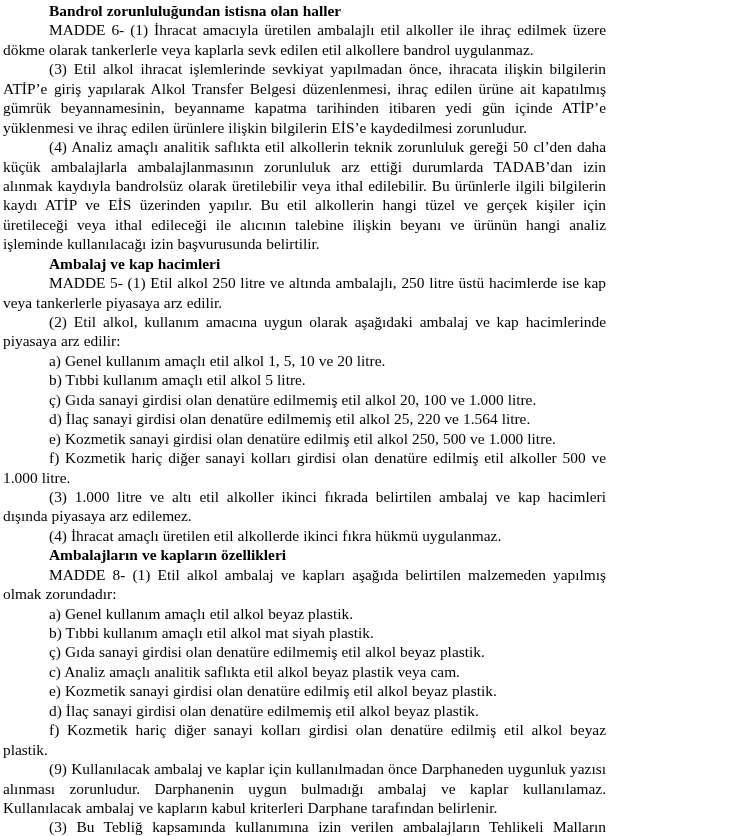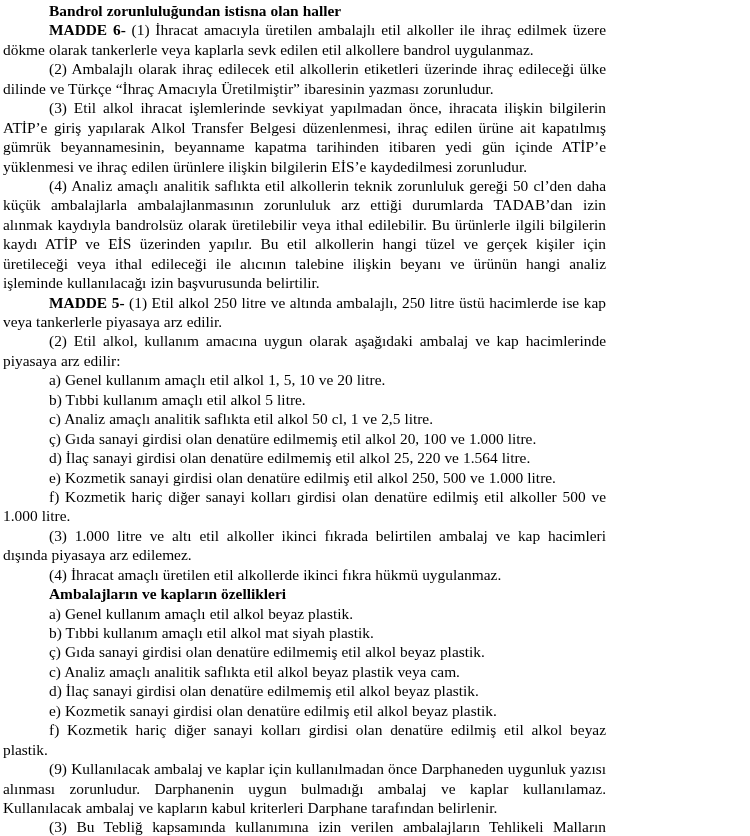--- a/index.html
+++ b/index.html
@@ -23,46 +23,46 @@
     margin: 0;
     text-align: justify;
     text-indent: 46px;
     word-spacing: 0.2px;
   }
   .para.heading {
     font-weight: 700;
     text-align: left;
   }
   .lead {
-    font-weight: 700;
+    font-weight: 400;
   }
 </style>
 </head>
 <body>
 
 <div class="page">
     <p class="para heading">Bandrol zorunluluğundan istisna olan haller</p>
     <p class="para"><span class="lead">MADDE 6-</span><span> (1) İhracat amacıyla üretilen ambalajlı etil alkoller ile ihraç edilmek üzere dökme olarak tankerlerle veya kaplarla sevk edilen etil alkollere bandrol uygulanmaz.</span></p>
-    <p class="para">(2) Ambalajlı olarak ihraç edilecek etil alkollerin etiketleri üzerinde ihraç edileceği ülke dilinde ve Türkçe “İhraç Amacıyla Üretilmiştir” ibaresinin yazması zorunludur.</p>
     <p class="para">(3) Etil alkol ihracat işlemlerinde sevkiyat yapılmadan önce, ihracata ilişkin bilgilerin ATİP’e giriş yapılarak Alkol Transfer Belgesi düzenlenmesi, ihraç edilen ürüne ait kapatılmış gümrük beyannamesinin, beyanname kapatma tarihinden itibaren yedi gün içinde ATİP’e yüklenmesi ve ihraç edilen ürünlere ilişkin bilgilerin EİS’e kaydedilmesi zorunludur.</p>
     <p class="para">(4) Analiz amaçlı analitik saflıkta etil alkollerin teknik zorunluluk gereği 50 cl’den daha küçük ambalajlarla ambalajlanmasının zorunluluk arz ettiği durumlarda TADAB’dan izin alınmak kaydıyla bandrolsüz olarak üretilebilir veya ithal edilebilir. Bu ürünlerle ilgili bilgilerin kaydı ATİP ve EİS üzerinden yapılır. Bu etil alkollerin hangi tüzel ve gerçek kişiler için üretileceği veya ithal edileceği ile alıcının talebine ilişkin beyanı ve ürünün hangi analiz işleminde kullanılacağı izin başvurusunda belirtilir.</p>
+    <p class="para heading">Ambalaj ve kap hacimleri</p>
     <p class="para"><span class="lead">MADDE 5-</span><span> (1) Etil alkol 250 litre ve altında ambalajlı, 250 litre üstü hacimlerde ise kap veya tankerlerle piyasaya arz edilir.</span></p>
     <p class="para">(2) Etil alkol, kullanım amacına uygun olarak aşağıdaki ambalaj ve kap hacimlerinde piyasaya arz edilir:</p>
     <p class="para">a) Genel kullanım amaçlı etil alkol 1, 5, 10 ve 20 litre.</p>
     <p class="para">b) Tıbbi kullanım amaçlı etil alkol 5 litre.</p>
-    <p class="para">c) Analiz amaçlı analitik saflıkta etil alkol 50 cl, 1 ve 2,5 litre.</p>
     <p class="para">ç) Gıda sanayi girdisi olan denatüre edilmemiş etil alkol 20, 100 ve 1.000 litre.</p>
     <p class="para">d) İlaç sanayi girdisi olan denatüre edilmemiş etil alkol 25, 220 ve 1.564 litre.</p>
     <p class="para">e) Kozmetik sanayi girdisi olan denatüre edilmiş etil alkol 250, 500 ve 1.000 litre.</p>
     <p class="para">f) Kozmetik hariç diğer sanayi kolları girdisi olan denatüre edilmiş etil alkoller 500 ve 1.000 litre.</p>
     <p class="para">(3) 1.000 litre ve altı etil alkoller ikinci fıkrada belirtilen ambalaj ve kap hacimleri dışında piyasaya arz edilemez.</p>
     <p class="para">(4) İhracat amaçlı üretilen etil alkollerde ikinci fıkra hükmü uygulanmaz.</p>
     <p class="para heading">Ambalajların ve kapların özellikleri</p>
+    <p class="para"><span class="lead">MADDE 8-</span><span> (1) Etil alkol ambalaj ve kapları aşağıda belirtilen malzemeden yapılmış olmak zorundadır:</span></p>
     <p class="para">a) Genel kullanım amaçlı etil alkol beyaz plastik.</p>
     <p class="para">b) Tıbbi kullanım amaçlı etil alkol mat siyah plastik.</p>
     <p class="para">ç) Gıda sanayi girdisi olan denatüre edilmemiş etil alkol beyaz plastik.</p>
     <p class="para">c) Analiz amaçlı analitik saflıkta etil alkol beyaz plastik veya cam.</p>
+    <p class="para">e) Kozmetik sanayi girdisi olan denatüre edilmiş etil alkol beyaz plastik.</p>
     <p class="para">d) İlaç sanayi girdisi olan denatüre edilmemiş etil alkol beyaz plastik.</p>
-    <p class="para">e) Kozmetik sanayi girdisi olan denatüre edilmiş etil alkol beyaz plastik.</p>
     <p class="para">f) Kozmetik hariç diğer sanayi kolları girdisi olan denatüre edilmiş etil alkol beyaz plastik.</p>
     <p class="para">(9) Kullanılacak ambalaj ve kaplar için kullanılmadan önce Darphaneden uygunluk yazısı alınması zorunludur. Darphanenin uygun bulmadığı ambalaj ve kaplar kullanılamaz. Kullanılacak ambalaj ve kapların kabul kriterleri Darphane tarafından belirlenir.</p>
     <p class="para">(3) Bu Tebliğ kapsamında kullanımına izin verilen ambalajların Tehlikeli Malların Karayolu ile Uluslararası Taşımacılığına İlişkin Anlaşma (ADR) ve 18/6/2022 tarihli ve 31870 sayılı Resmî Gazete’de yayımlanan Tehlikeli Maddelerin Karayoluyla Taşınması Hakkında Yönetmelik hükümlerine uygun olması gerekir.</p>
   </div>
 
 </body></html>

